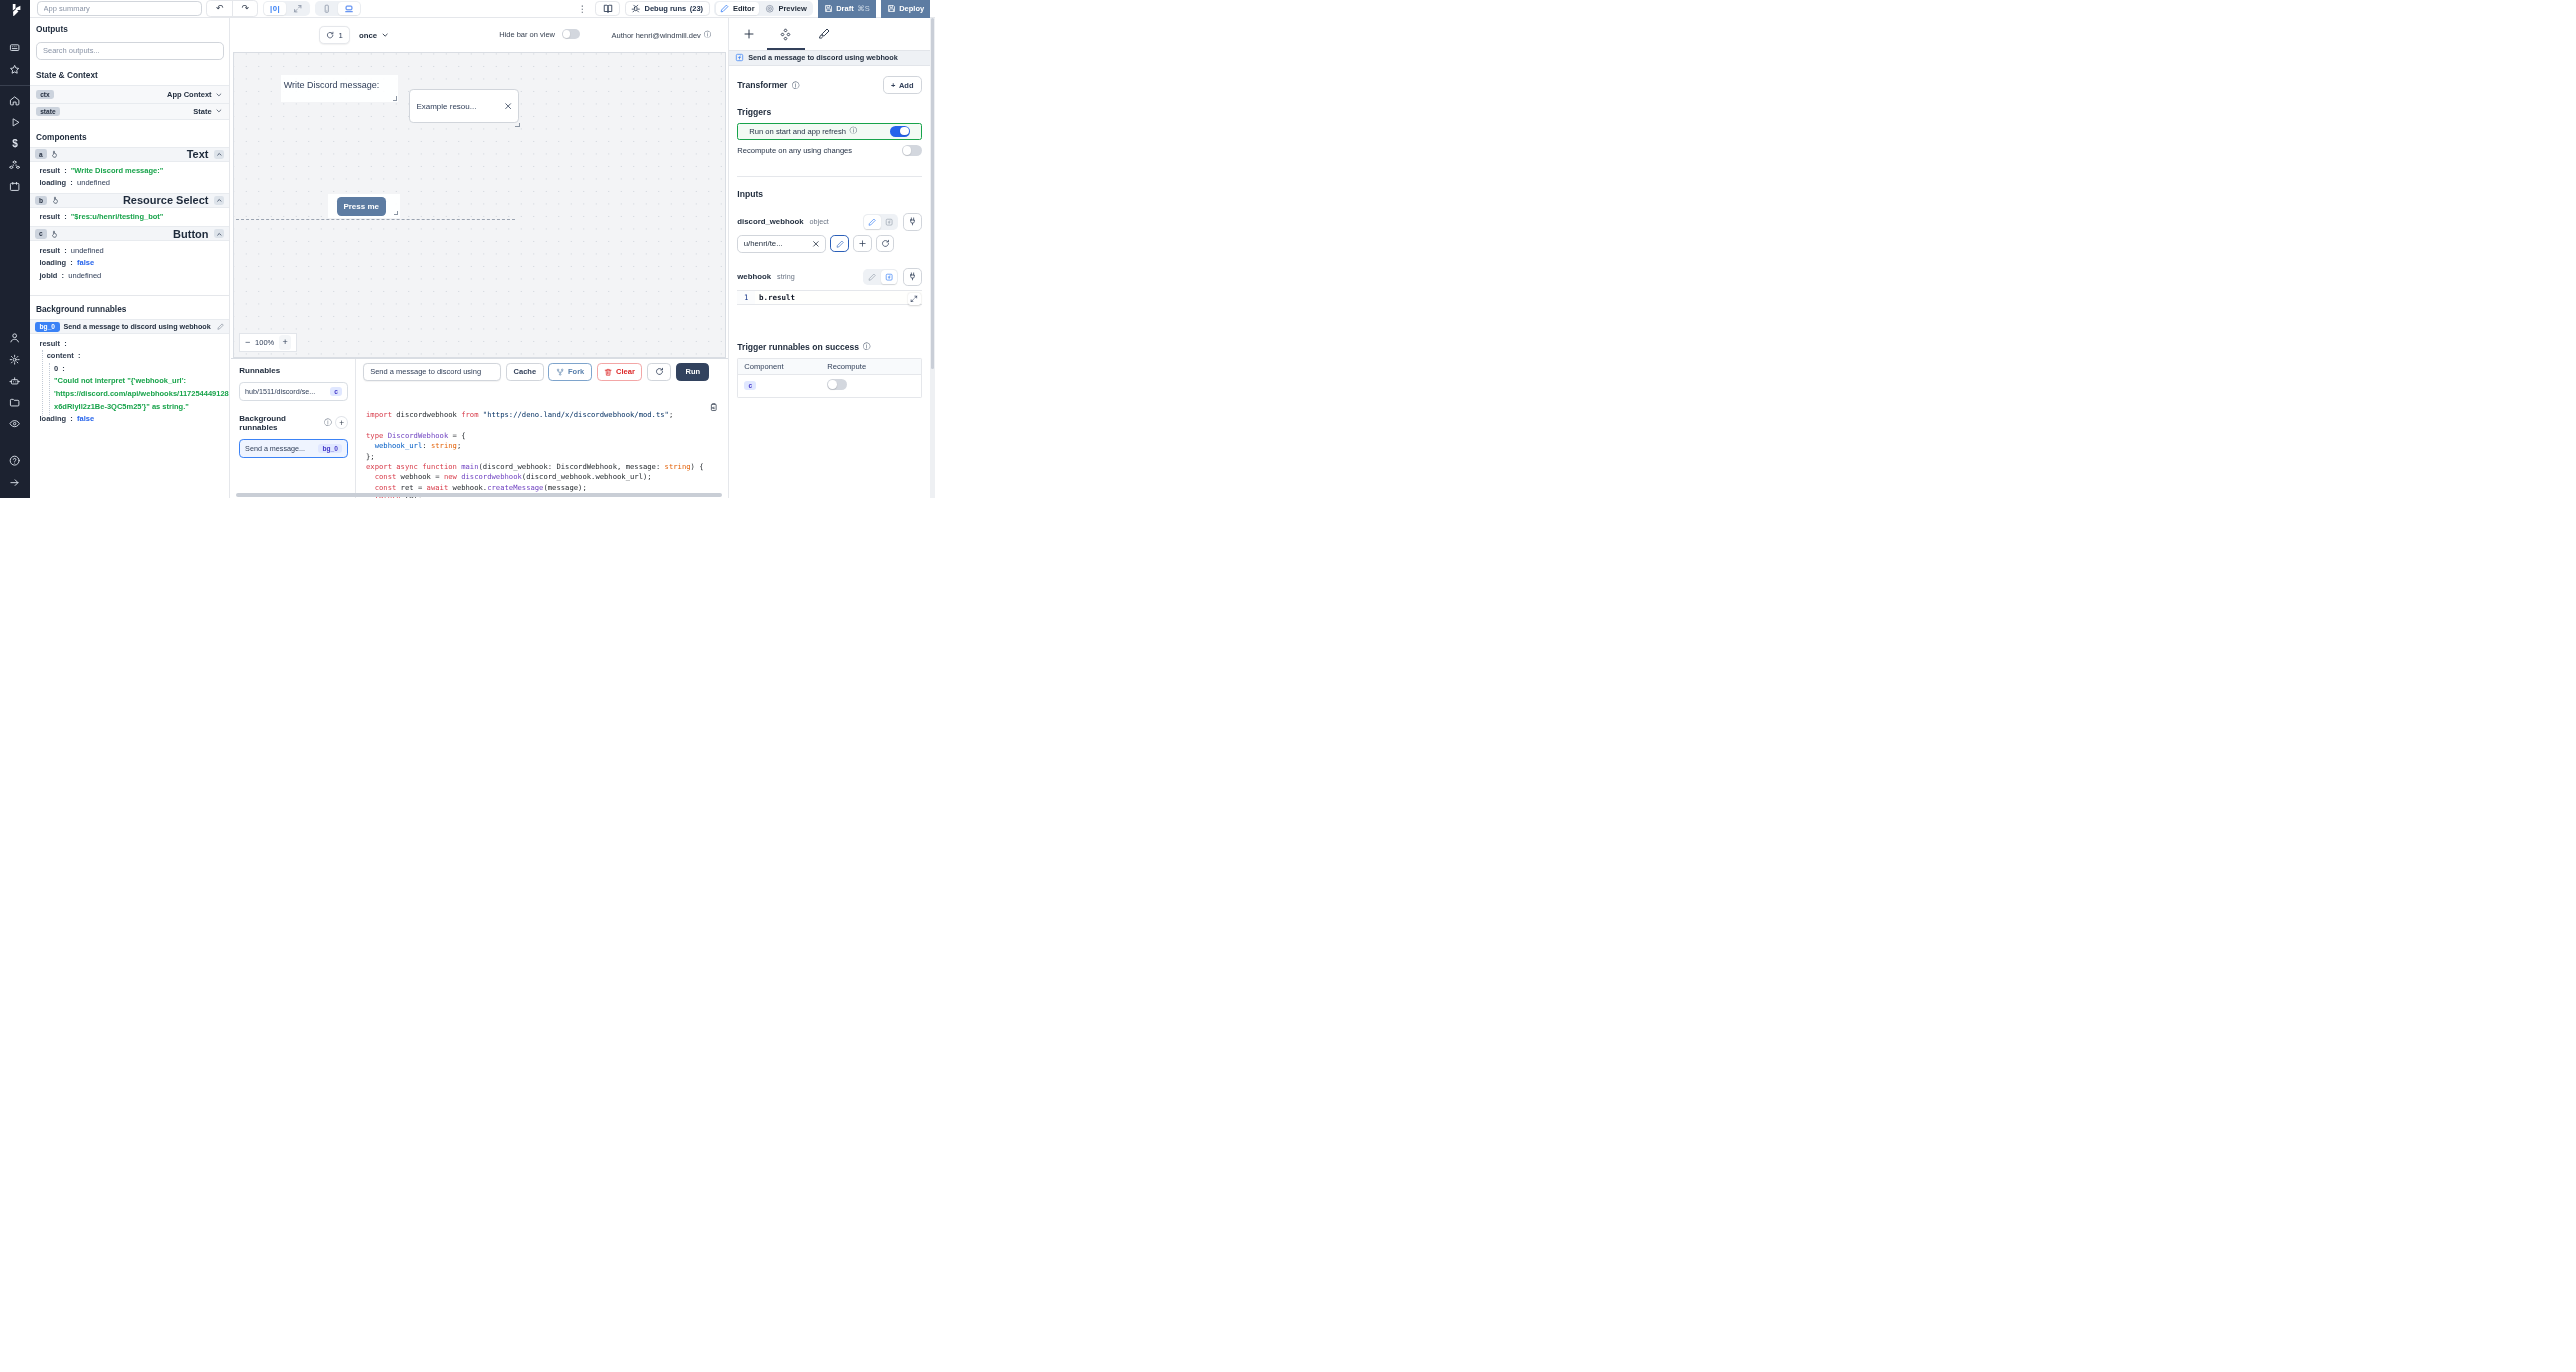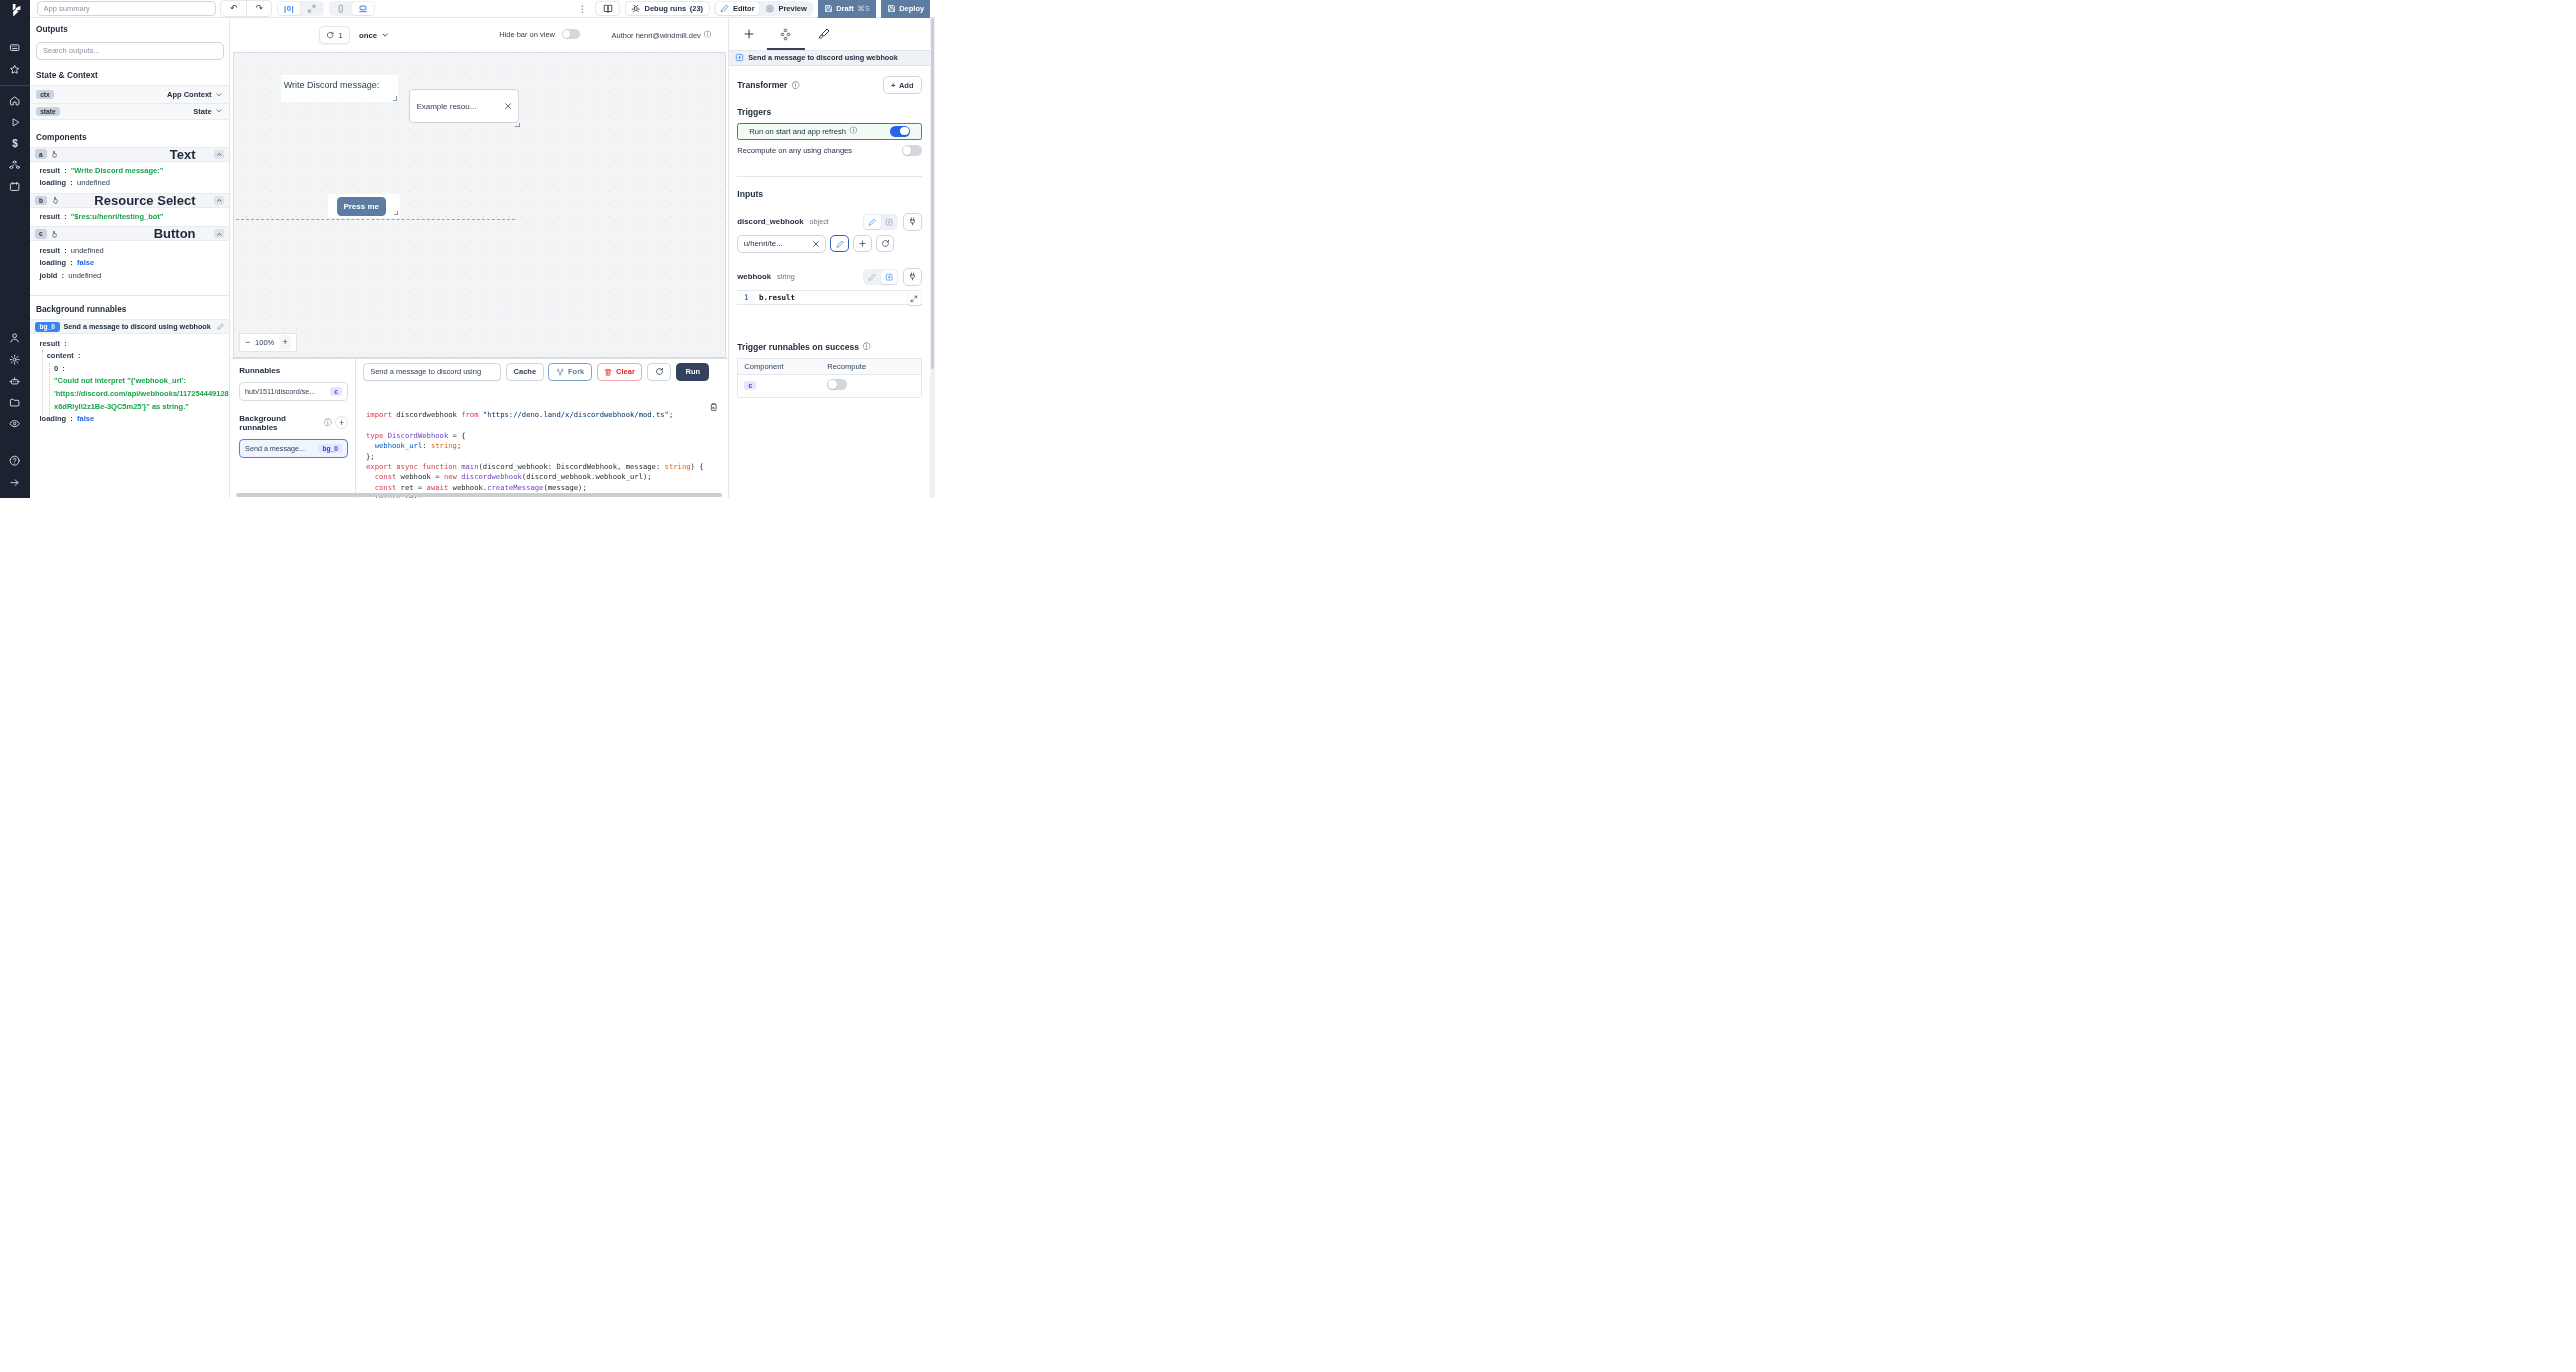--- a/index.html
+++ b/index.html
@@ -11,21 +11,21 @@
   .rail { position:absolute; left:0; top:0; width:30px; height:498px; background:#1c2230; display:flex; flex-direction:column; align-items:center; }
   .rail .logo { width:30px; height:18px; display:flex; align-items:center; justify-content:center; }
   .rail .ric { width:30px; height:21.5px; display:flex; align-items:center; justify-content:center; color:#dbe1ea; cursor:pointer; }
   .rail .ric svg, .topbar svg { display:block; }
   .rail-div { width:30px; height:0.6px; background:#39404f; margin:4.8px 0; }
   .rail .sp { flex:1; }
   .rail .dollar { font-size:10px; font-weight:bold; color:#dbe1ea; }
 
   
   .topbar { position:absolute; left:30px; top:0; width:905px; height:18px; background:#fff; border-bottom:0.6px solid #e5e7eb; display:flex; align-items:center; gap:4.8px; padding:0 4.8px 0 6.6px; }
-  .summary-input { width:179px; height:14.3px; border:0.6px solid #d1d5db; border-radius:4.2px; padding:0 6px; font-size:7.5px; color:#374151; }
+  .summary-input { width:165px; height:14.3px; border:0.6px solid #d1d5db; border-radius:4.2px; padding:0 6px; font-size:7.5px; color:#374151; }
   .summary-input::placeholder { color:#8a94a6; }
   .btn-group { display:flex; border:0.6px solid #e5e7eb; border-radius:4.2px; overflow:hidden; background:#fff; }
   .btn-group .gbtn { width:25px; height:14.3px; display:flex; align-items:center; justify-content:center; font-size:9px; color:#374151; cursor:pointer; }
   .btn-group .gbtn + .gbtn { border-left:0.6px solid #e5e7eb; }
   .seg { display:flex; background:#eef1f5; border-radius:4.8px; padding:1.2px; gap:1.2px; }
   .seg .scell { min-width:21.5px; height:13px; display:flex; align-items:center; justify-content:center; border-radius:3.6px; color:#7c8796; cursor:pointer; padding:0 4.8px; gap:3.6px; }
   .seg .scell.active { background:#fff; box-shadow:0 0.6px 1.2px rgba(0,0,0,.12); color:#2f6fed; }
   .align-glyph { color:#3b82f6; font-weight:bold; font-size:7.8px; letter-spacing:0.6px; }
   .tb-right { margin-left:auto; display:flex; align-items:center; gap:4.8px; }
   .kebab { font-size:9px; color:#374151; padding:0 3.6px; cursor:pointer; }
@@ -40,21 +40,21 @@
   .lp-pad { padding:6px 6px 0 6px; }
   .sec-title { font-size:8.3px; font-weight:bold; color:#1e2a3b; }
   .search-input { margin:7.8px 6px 0 6px; width:188px; height:18px; border:0.6px solid #d1d5db; border-radius:4.8px; padding:0 6px; font-size:7.5px; color:#374151; }
   .search-input::placeholder { color:#8a94a6; }
   .kv-badge { background:#ccd3dd; color:#273142; font-weight:bold; font-size:6.6px; padding:1.2px 4.2px; border-radius:2.4px; }
   .sc-row { height:17.3px; background:#f7f8fa; border-top:0.6px solid #e8ebef; display:flex; align-items:center; padding:0 6px; gap:4.8px; }
   .sc-row:last-child { border-bottom:0.6px solid #e8ebef; }
   .sc-type { margin-left:auto; font-weight:bold; font-size:7.5px; color:#1e2a3b; display:flex; align-items:center; gap:3.6px; }
   .comp-head { height:15px; background:#f3f5f8; border-top:0.6px solid #e8ebef; border-bottom:0.6px solid #e8ebef; display:flex; align-items:center; padding:0 4.8px; gap:3.6px; }
   .comp-head .hand { color:#3d4a5c; display:flex; }
-  .comp-type { margin-left:auto; font-weight:bold; font-size:13px; color:#1e2a3b; display:flex; align-items:center; gap:18px;text-align:right; }
+  .comp-type { margin-left:auto; font-weight:bold; font-size:11px; color:#1e2a3b; display:flex; align-items:center; gap:5px;text-align:right; }
   .chev-box { width:10.7px; height:9px; background:#dde3ea; border-radius:2.4px; display:flex; align-items:center; justify-content:center; color:#32405a; }
   .kv-rows { padding:2.4px 0 3.6px 0; }
   .kv { display:flex; gap:4.2px; padding:1.8px 0 1.8px 9.5px; font-size:7.5px; align-items:baseline; }
   .kv .k { color:#2f3b4d; font-weight:bold; }
   .kv .sep { color:#2f3b4d; font-weight:bold; }
   .kv .v-plain { color:#33415a; }
   .kv .v-green { color:#17a34a; font-weight:bold; }
   .kv .v-blue { color:#2563eb; font-weight:bold; }
   .bg-section-div { border-top:0.6px solid #e5e7eb; margin-top:9.5px; }
   .bgname { font-weight:bold; font-size:7.2px; color:#1e2a3b; white-space:nowrap; overflow:hidden; flex:1; }

